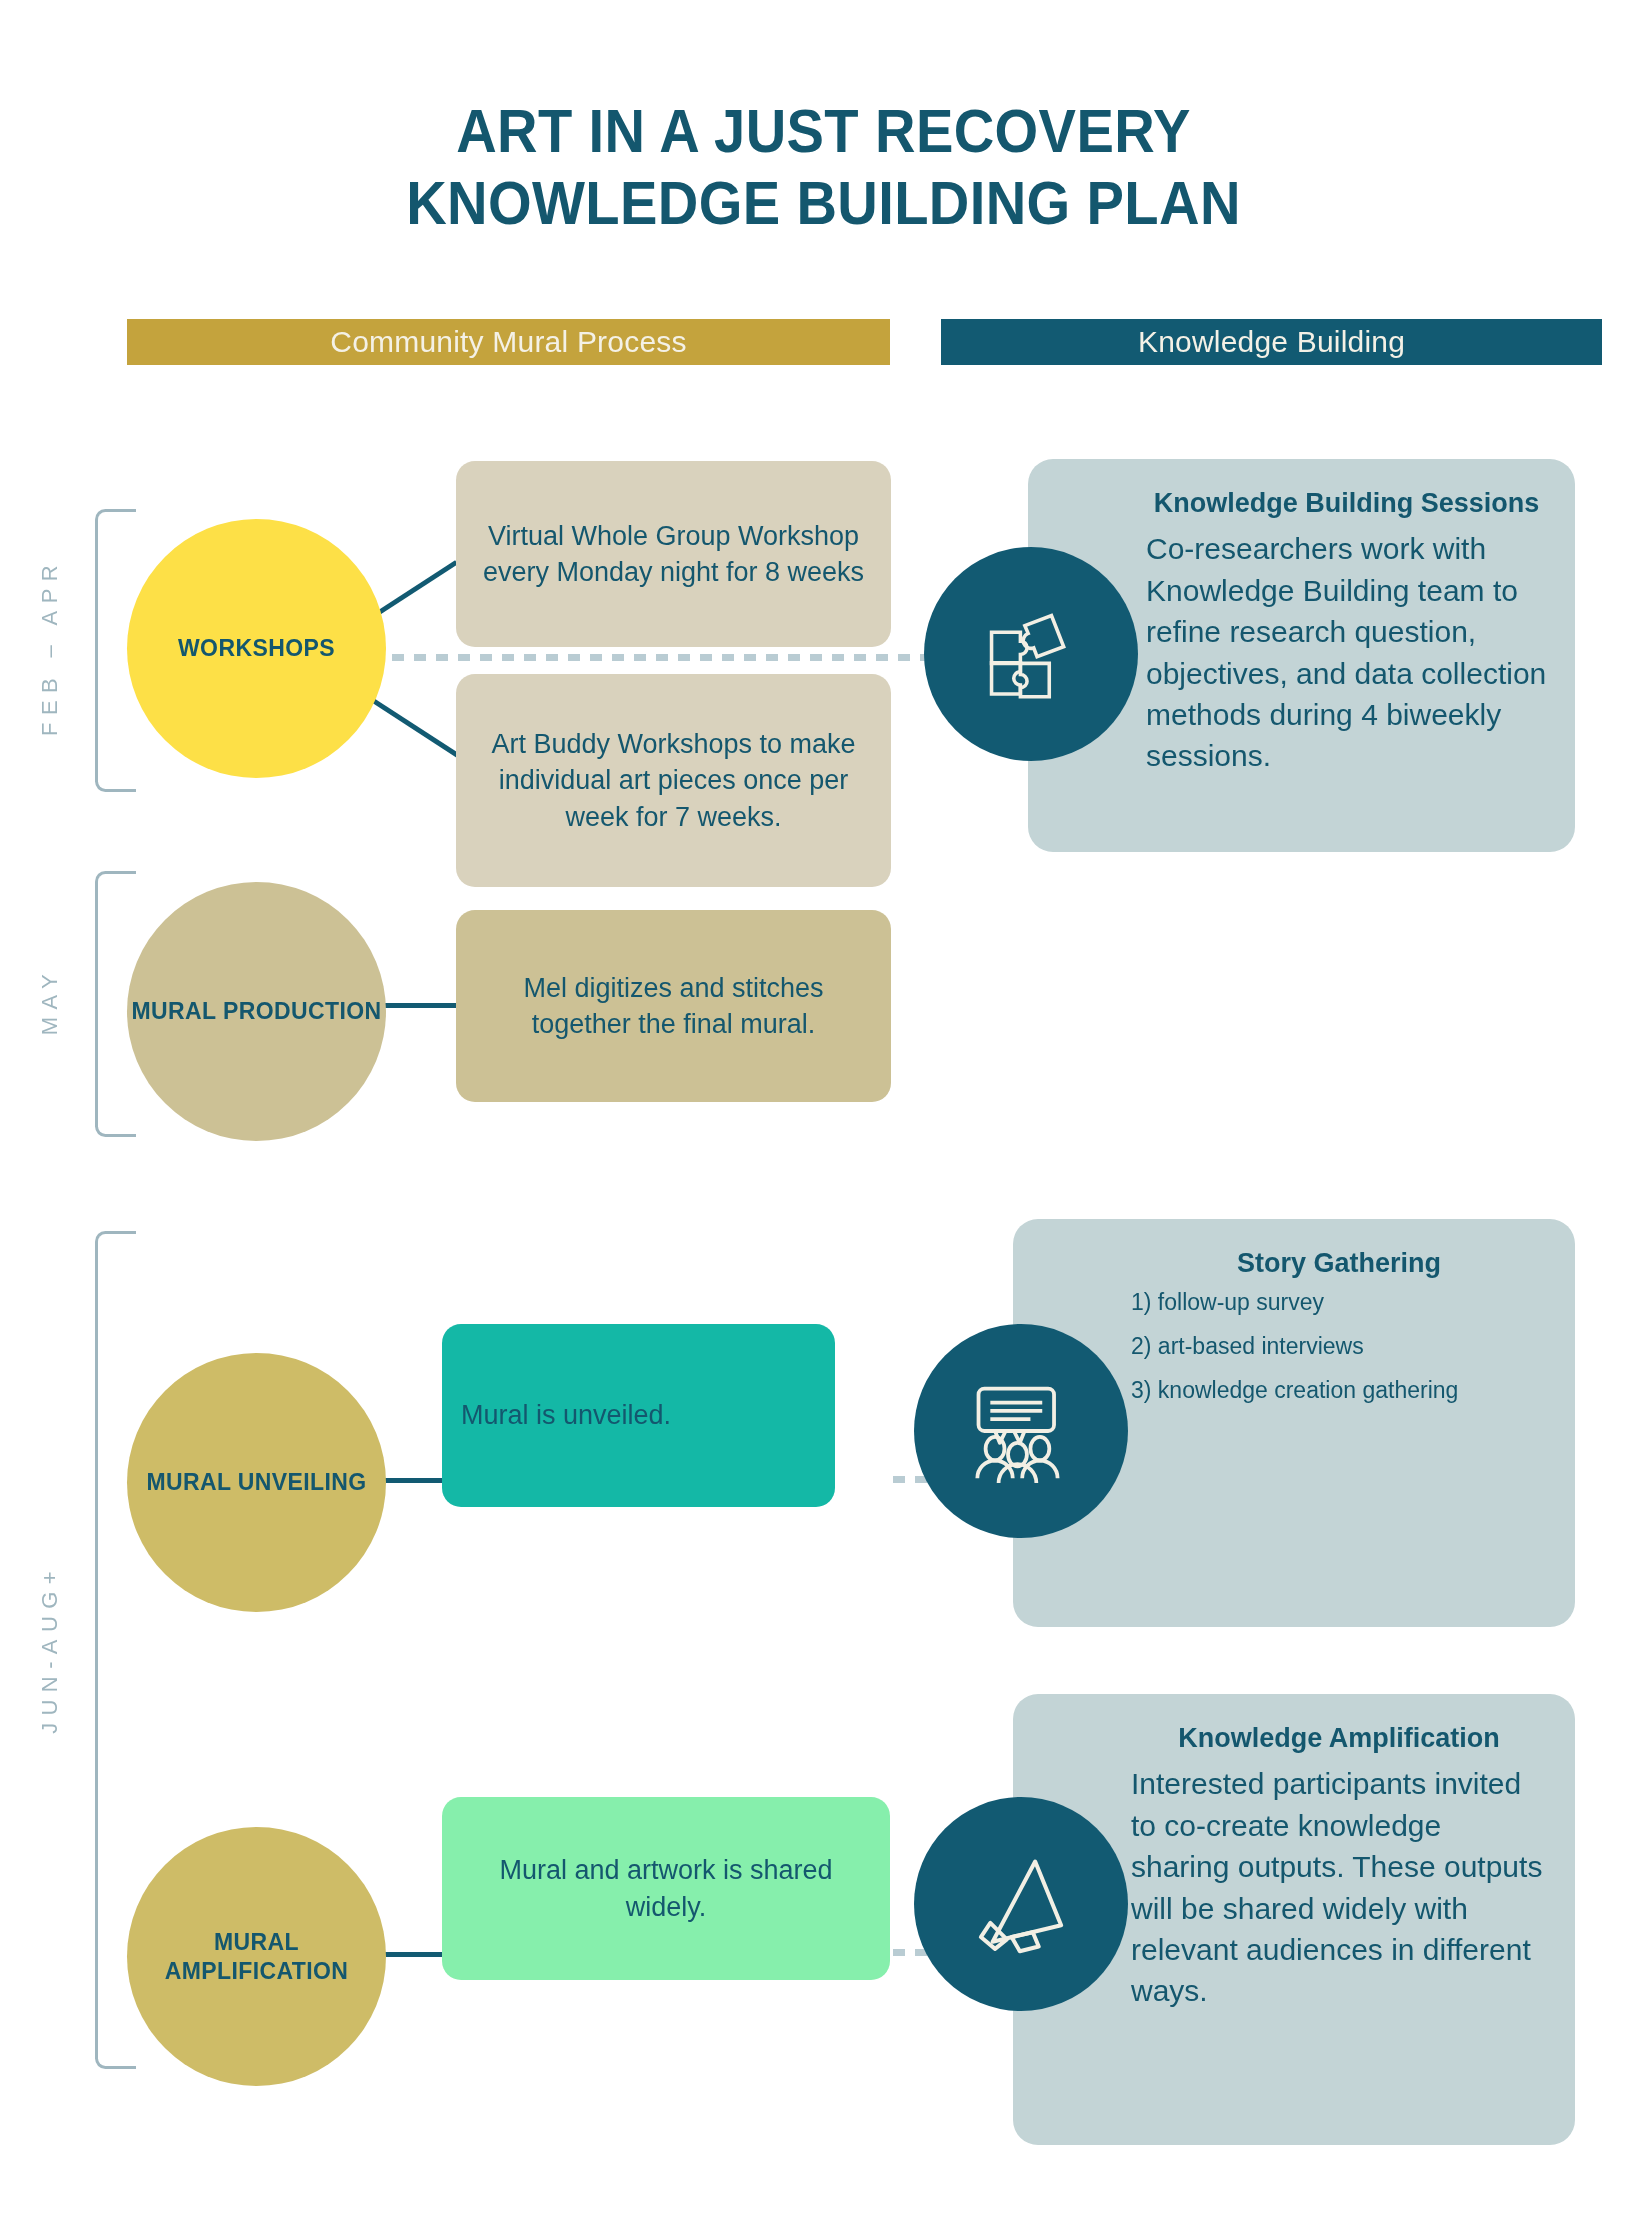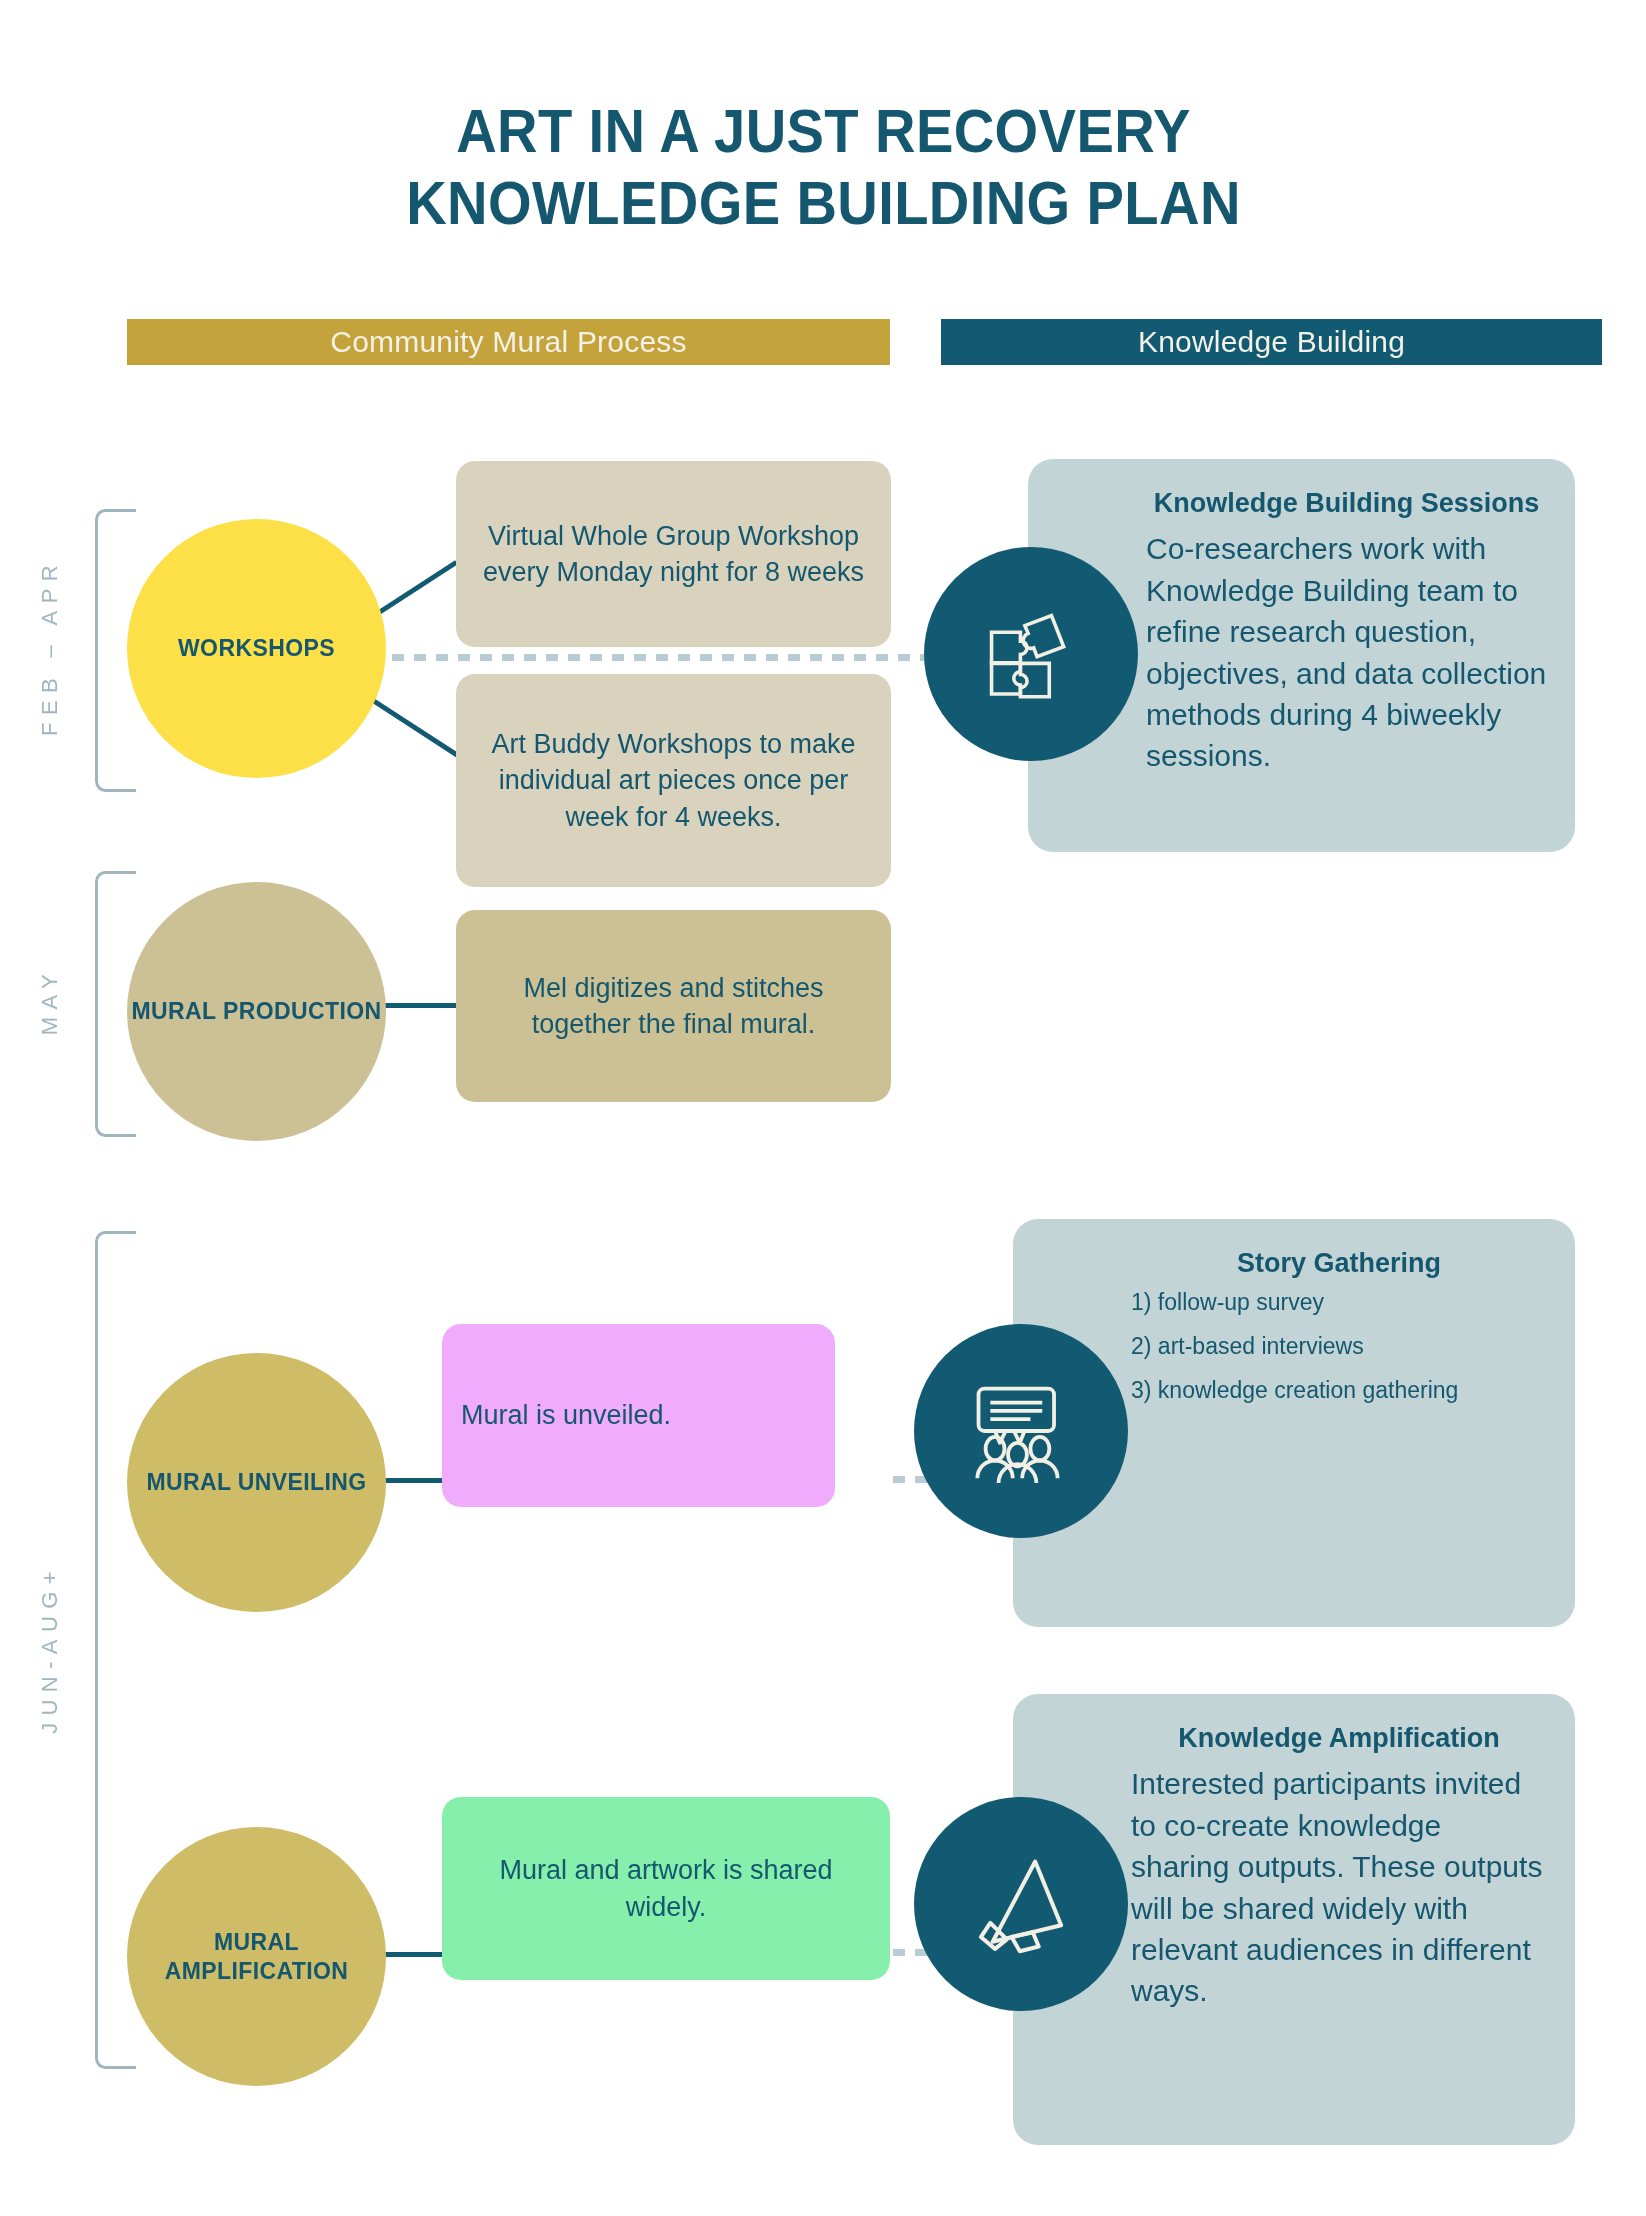--- a/index.html
+++ b/index.html
@@ -46,21 +46,21 @@
   #c-unveiling{left:127px;top:1353px;width:259px;height:259px;background:#CEBC67;}
   #c-amplification{left:127px;top:1827px;width:259px;height:259px;background:#CEBC67;}
 
   
   .cbox{border-radius:19px;display:flex;align-items:center;justify-content:flex-start;
         text-align:center;font-size:27px;line-height:1.35;color:#14576E;
         padding:0 19px;box-sizing:border-box;}
   #b-virtual{left:456px;top:461px;width:435px;height:186px;background:#D9D2BD;}
   #b-artbuddy{left:456px;top:674px;width:435px;height:213px;background:#D9D2BD;}
   #b-mel{left:456px;top:910px;width:435px;height:192px;background:#CCC195;}
-  #b-unveiled{left:442px;top:1324px;width:393px;height:183px;background:#f0abfc;}
+  #b-unveiled{left:442px;top:1324px;width:393px;height:183px;background:#14b8a6;}
   #b-shared{left:442px;top:1797px;width:448px;height:183px;background:#86efac;}
 
   
   .conn{position:absolute;background:#125A72;height:5.2px;transform-origin:0 50%;}
   .dotline{position:absolute;height:7.4px;
      background-image:linear-gradient(to right,#B9CCD3 0 12px,transparent 12px 22px);
      background-size:22px 7.4px;background-repeat:repeat-x;}
 
   
   .kpanel{background:#C3D4D6;border-radius:25px;box-sizing:border-box;}
@@ -137,21 +137,21 @@
   <span>MURAL UNVEILING</span>
 </div>
 <div id="c-amplification" class="abs circle">
   <span>MURAL AMPLIFICATION</span>
 </div>
 
 <div id="b-virtual" class="abs cbox">
   <span>Virtual Whole Group Workshop every Monday night for 8 weeks</span>
 </div>
 <div id="b-artbuddy" class="abs cbox">
-  <span>Art Buddy Workshops to make individual art pieces once per week for 4 weeks.</span>
+  <span>Art Buddy Workshops to make individual art pieces once per week for 7 weeks.</span>
 </div>
 <div id="b-mel" class="abs cbox">
   <span>Mel digitizes and stitches together the final mural.</span>
 </div>
 <div id="b-unveiled" class="abs cbox">
   <span>Mural is unveiled.</span>
 </div>
 <div id="b-shared" class="abs cbox">
   <span>Mural and artwork is shared widely.</span>
 </div>

